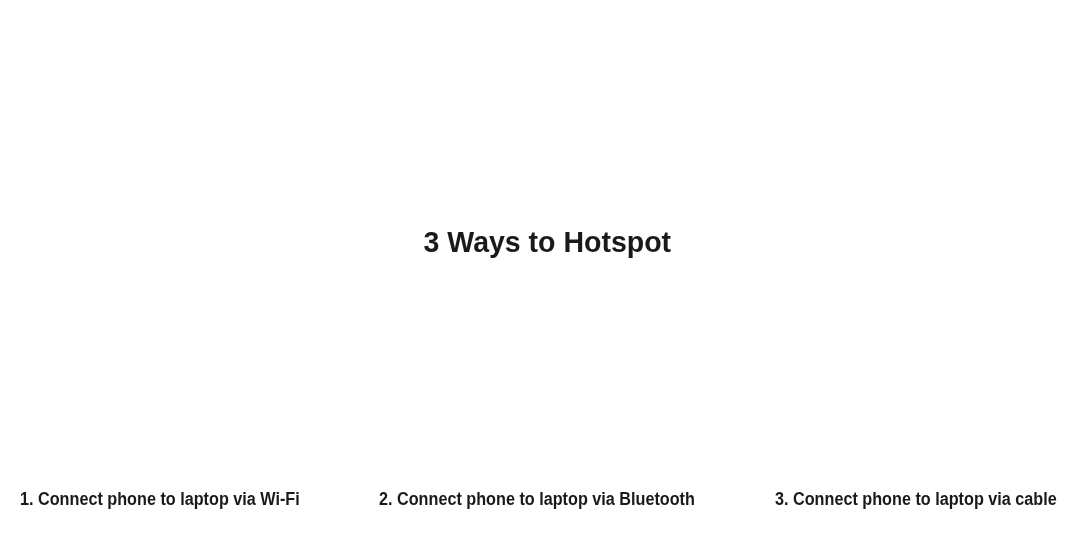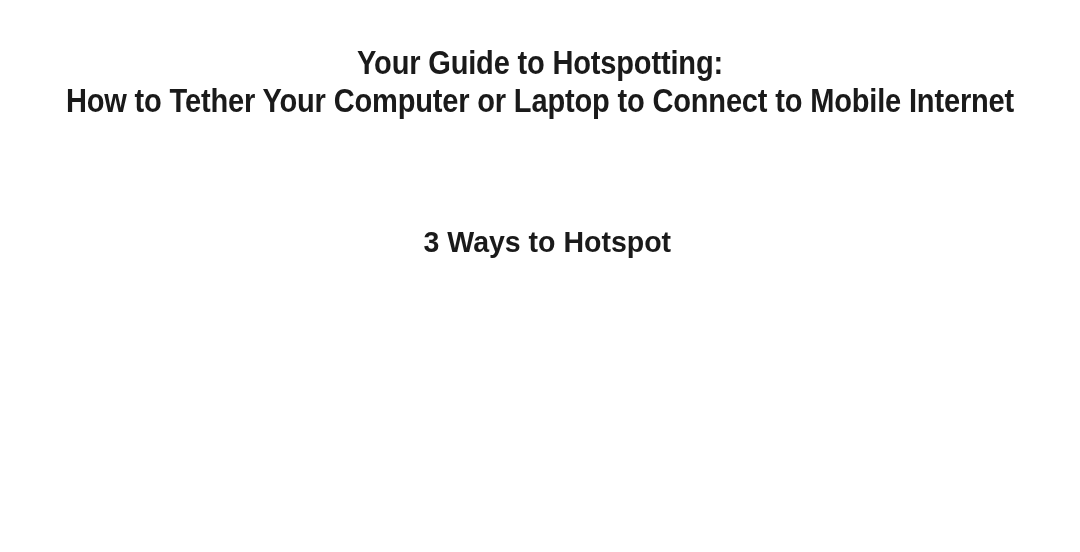--- a/index.html
+++ b/index.html
@@ -109,29 +109,30 @@
   }
   .caption-1 { left: 20px; }
   .caption-2 { left: 379px; }
   .caption-3 { left: 775px; }
 </style>
 </head>
 <body>
 
 <div class="page">
 
-  <div class="title-block">
-    <span class="title-line title-line-1">Your Guide to Hotspotting:</span>
-    <span class="title-line title-line-2">How to Tether Your Computer or Laptop to Connect to Mobile Internet</span>
-  </div>
 
   <div class="section-heading">
     <span class="section-heading-text">3 Ways to Hotspot</span>
   </div>
 
   <div class="illustration-band">
     <div class="illustration-slot"></div>
     <div class="illustration-slot"></div>
     <div class="illustration-slot"></div>
   </div>
 
+  <div class="caption-row">
+    <span class="caption caption-1">1. Connect phone to laptop via Wi-Fi</span>
+    <span class="caption caption-2">2. Connect phone to laptop via Bluetooth</span>
+    <span class="caption caption-3">3. Connect phone to laptop via cable</span>
+  </div>
 
 </div>
 
 </body></html>

